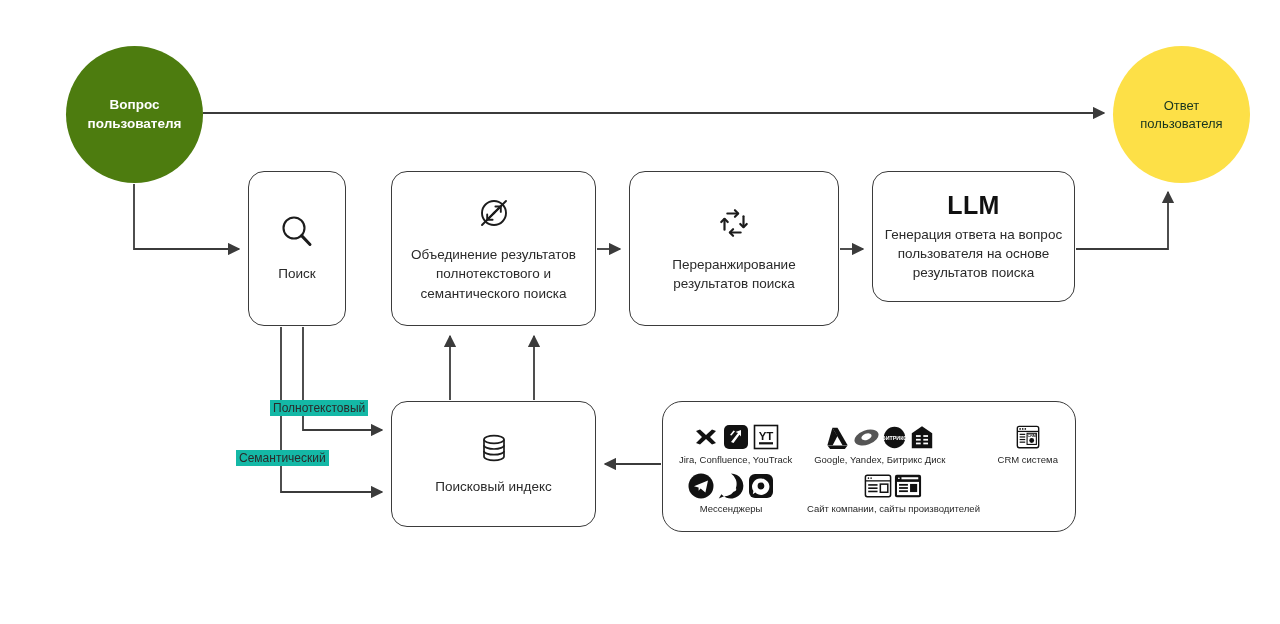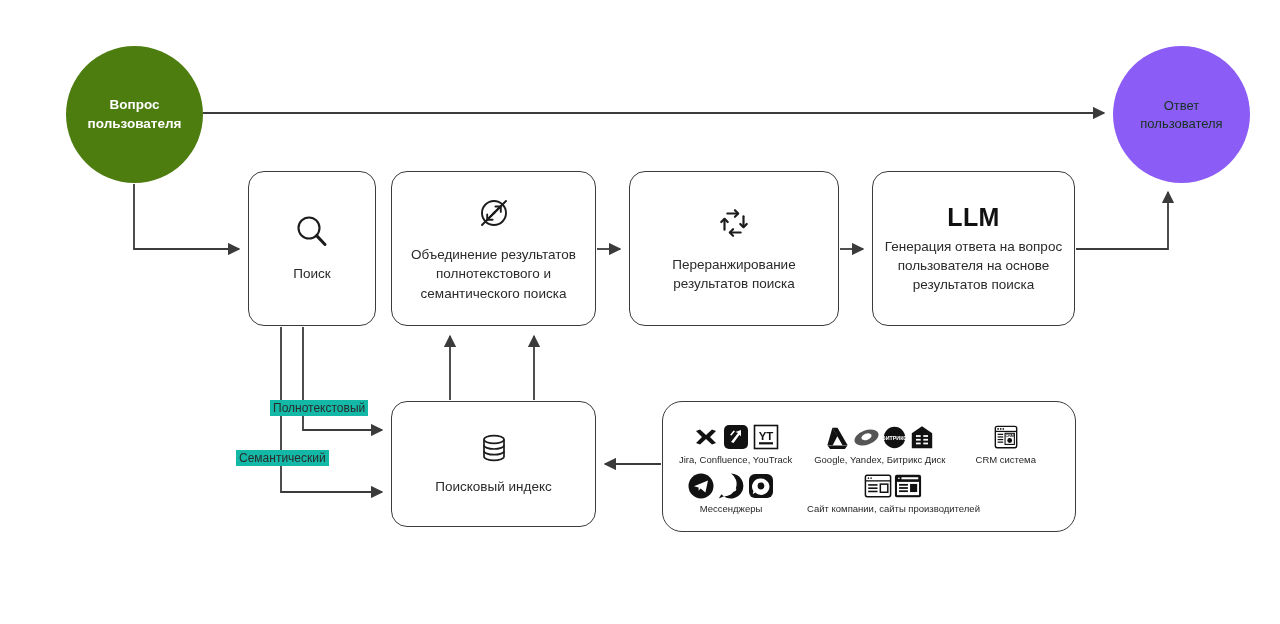--- a/index.html
+++ b/index.html
@@ -47,34 +47,34 @@
     background: #4d7c0f;
     color: #ffffff;
     font-size: 13.5px;
     font-weight: bold;
   }
   #node-answer {
     left: 1113px;
     top: 46px;
     width: 137px;
     height: 137px;
-    background: #8b5cf6;
+    background: #fde047;
     color: #16331f;
     font-size: 13px;
     font-weight: normal;
   }
   .box-node {
     background: #ffffff;
     border: 1.6px solid #3b3b3b;
     border-radius: 16px;
   }
   #node-search {
     left: 248px;
     top: 171px;
-    width: 128px;
+    width: 98px;
     height: 155px;
     padding: 0 8px;
   }
   #node-merge {
     left: 391px;
     top: 171px;
     width: 205px;
     height: 155px;
     padding: 0 10px;
   }
@@ -82,21 +82,21 @@
     left: 629px;
     top: 171px;
     width: 210px;
     height: 155px;
     padding: 0 24px;
   }
   #node-llm {
     left: 872px;
     top: 171px;
     width: 203px;
-    height: 155px;
+    height: 131px;
     padding: 0 10px;
   }
   #node-index {
     left: 391px;
     top: 401px;
     width: 205px;
     height: 126px;
     padding: 0 10px;
   }
   #node-sources {
@@ -155,21 +155,21 @@
     margin-bottom: 3px;
   }
   .src-caption {
     font-size: 9.5px;
     color: #262626;
     white-space: nowrap;
     line-height: 1;
   }
   #src-atlassian { margin-left: 4px; }
   #src-disks     { margin-left: 22px; }
-  #src-crm       { margin-left: 30px; }
+  #src-crm       { margin-left: 52px; }
   #src-messengers{ margin-left: 12px; }
   #src-sites     { margin-left: 32px; }
 </style>
 </head>
 <body>
 
 <div id="canvas">
 
   <svg id="edges" viewBox="0 0 1280 624">
     <defs>

